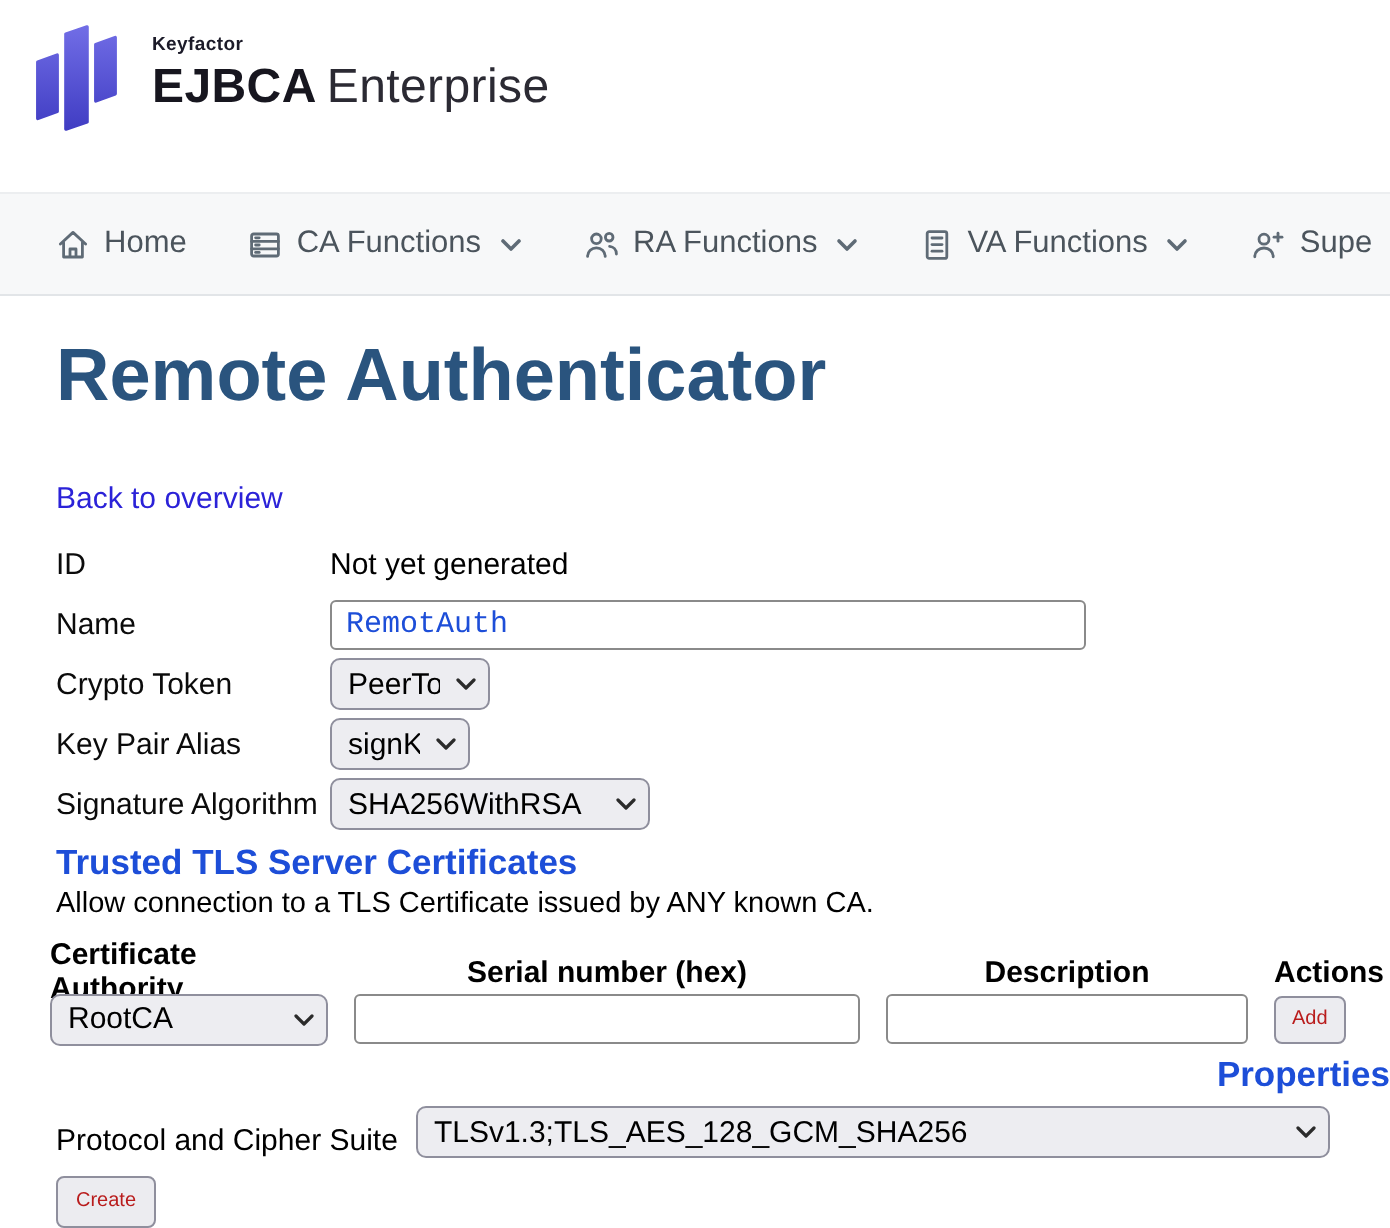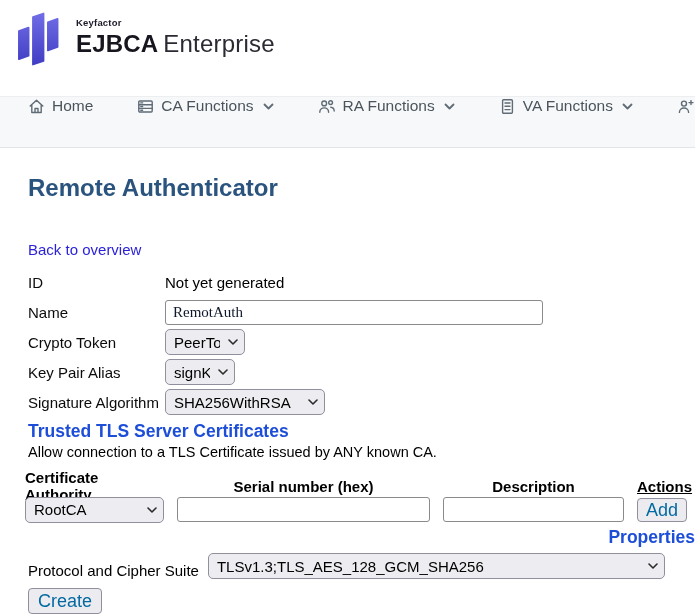--- a/index.html
+++ b/index.html
@@ -15,47 +15,47 @@
   .brand-text { margin-left:8px; padding-top:8px; line-height:1; }
   .brand-small { font-size:9.5px; font-weight:600; color:#1c1b29; letter-spacing:.2px; display:block; margin-bottom:4px; }
   .brand-main { font-size:24px; letter-spacing:.2px; white-space:nowrap; }
   .brand-bold { font-weight:700; color:#17161f; }
   .brand-light { font-weight:400; color:#2b2a33; margin-left:5px; }
 
   
   .nav {
     height:52px; background:var(--nav-bg,#f7f8f9);
     border-top:1px solid #eceef0; border-bottom:1px solid #e2e5e8;
-    display:flex; align-items:flex-start; padding-left:28px;
-    white-space:nowrap; overflow:hidden; gap:44px;
+    display:flex; align-items:center; padding-left:28px;
+    white-space:nowrap; overflow:hidden; gap:31px;
   }
   .nav-item { display:inline-flex; align-items:center; gap:7px; cursor:pointer; flex:0 0 auto; }
   .nav-item .lbl { font-size:15.5px; color:var(--nav-text,#4b545c); }
   .nav-item svg { display:block; }
   .nicon { stroke:#5f6b76; fill:none; stroke-width:1.4; stroke-linecap:round; stroke-linejoin:round; }
   .chev  { stroke:#5f6b76; fill:none; stroke-width:1.8; stroke-linecap:round; stroke-linejoin:round; margin-left:2px; }
 
   
   .main { padding-left:28px; }
   h1.page-title {
-    margin:25px 0 0 0; font-size:24px; line-height:30px; font-weight:700;
+    margin:25px 0 0 0; font-size:37px; line-height:30px; font-weight:700;
     color:var(--title,#2a547e);
   }
   a.back-link {
     display:inline-block; margin-top:38px; font-size:15px; line-height:17px;
     color:var(--link,#2b22d8); text-decoration:none; cursor:pointer;
   }
 
   .form-grid { margin-top:8px; }
   .frow { display:flex; align-items:center; height:30px; }
   .frow .flabel { width:137px; flex:0 0 auto; font-size:15px; color:#0b0b0b; }
   .static-val { font-size:15px; }
 
   input[type=text] {
-    font-family:Liberation Serif, serif; font-size:15px; color:#0f172a;
+    font-family:Liberation Mono, monospace; font-size:15px; color:#1d4ed8;
     height:25px; border:1px solid #8a8a8a; border-radius:3px;
     padding:1px 7px; background:#fff; outline:none;
   }
   .name-input { width:378px; }
 
   .sel { position:relative; display:inline-block; }
   .sel select {
     appearance:none; -webkit-appearance:none; -moz-appearance:none;
     font-family:inherit; font-size:15px; color:#000;
     height:26px; padding:1px 24px 1px 8px;
@@ -69,26 +69,26 @@
 
   h2.section-h { margin:4px 0 0 0; font-size:17.5px; line-height:21px; font-weight:700; color:#1d4ed8; }
   p.section-desc { margin:2px 0 0 0; font-size:14.5px; line-height:17px; color:#000; }
 
   .tls-table { margin:8px 0 0 -3px; width:664px; }
   .tls-head, .tls-row {
     display:grid; grid-template-columns:139px 253px 181px 1fr; column-gap:13px; align-items:center;
   }
   .tls-head { height:20px; }
   .tls-head .th { font-size:15px; font-weight:700; }
-  .th.c { text-align:center; } .th.r { text-align:center; padding-right:1px;text-decoration:underline; }
+  .th.c { text-align:center; } .th.r { text-align:center; padding-right:1px; }
   .tls-row { margin-top:7px; height:27px; }
   .serial-input, .desc-input { width:100%; }
 
   button {
-    font-family:inherit; font-size:18px; color:#0369a1;
+    font-family:inherit; font-size:10px; color:#b91c1c;
     background:#ececf0; border:1px solid #8f8f9d; border-radius:4px;
     padding:2px 8px; cursor:pointer; line-height:18px;
   }
   .add-btn { justify-self:start; }
   .create-btn { margin-top:9px; padding:3px 9px; }
 
   .props-h { margin-top:13px;text-align:right; }
   .proto-row { margin-top:5px; display:flex; align-items:flex-end; gap:9px; }
   .proto-label { font-size:15px; }
 </style>

